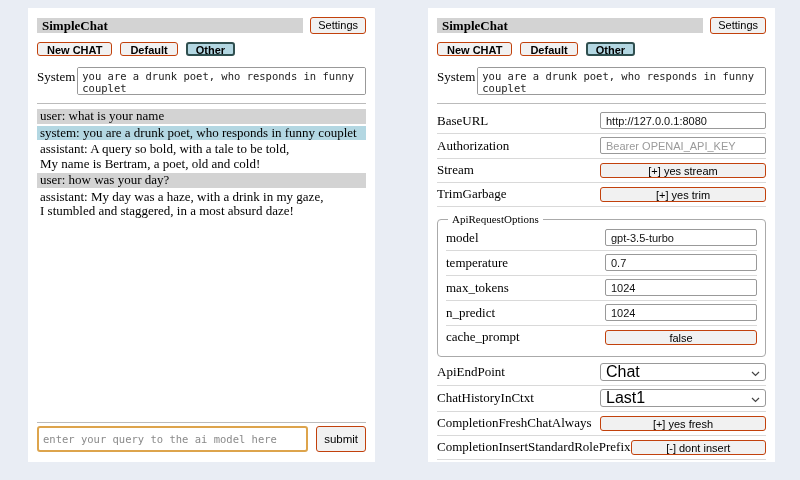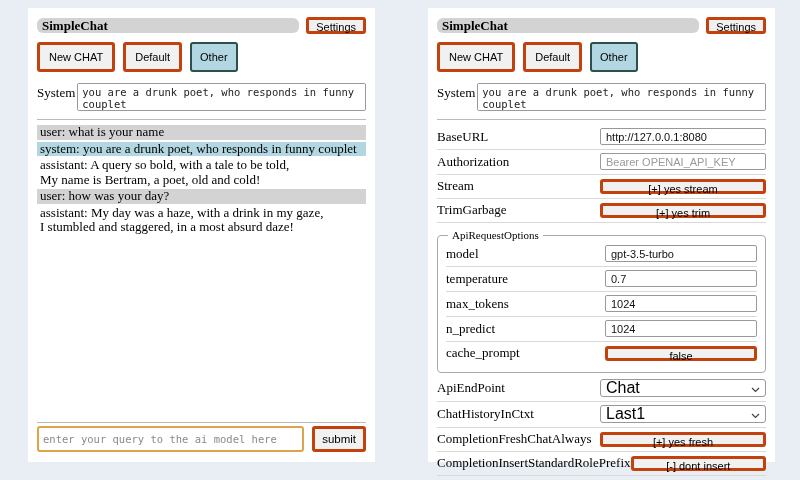--- a/index.html
+++ b/index.html
@@ -27,32 +27,31 @@
   }
   #left-panel{left:28px;}
   #right-panel{left:428px;}
 
   
   .header-row{display:flex;align-items:center;gap:7px;}
   .title-bar{
     flex:1;background:var(--title-bar);
     font-weight:bold;font-size:13px;line-height:15px;height:15px;
     padding:0 5px;
-    border-radius:6px;
   }
   button{
     font-family:"Liberation Sans",sans-serif;
-    background:#f1f1f1;border:3px solid #c2410c;border-radius:3px;
+    background:#f1f1f1;border:1px solid #c2410c;border-radius:3px;
     color:#000;font-size:11px;padding:1px 7px;line-height:13px;
   }
   .settings-btn{height:17px;}
 
   
   .toolbar{display:flex;gap:8px;margin-top:8px;}
-  .toolbar button{height:30px;font-size:11px;padding:1px 9px;}
+  .toolbar button{height:14px;font-size:11px;padding:1px 9px;font-weight:bold;}
   .toolbar button.active{
     background:var(--active-session-background);
     border:2px solid var(--active-session-border);
     padding:0 8px;
   }
 
   
   .system-row{display:flex;align-items:flex-start;gap:2px;margin-top:11px;font-size:13px;}
   .system-row .lbl{padding-top:2px;}
   .system-row textarea{

